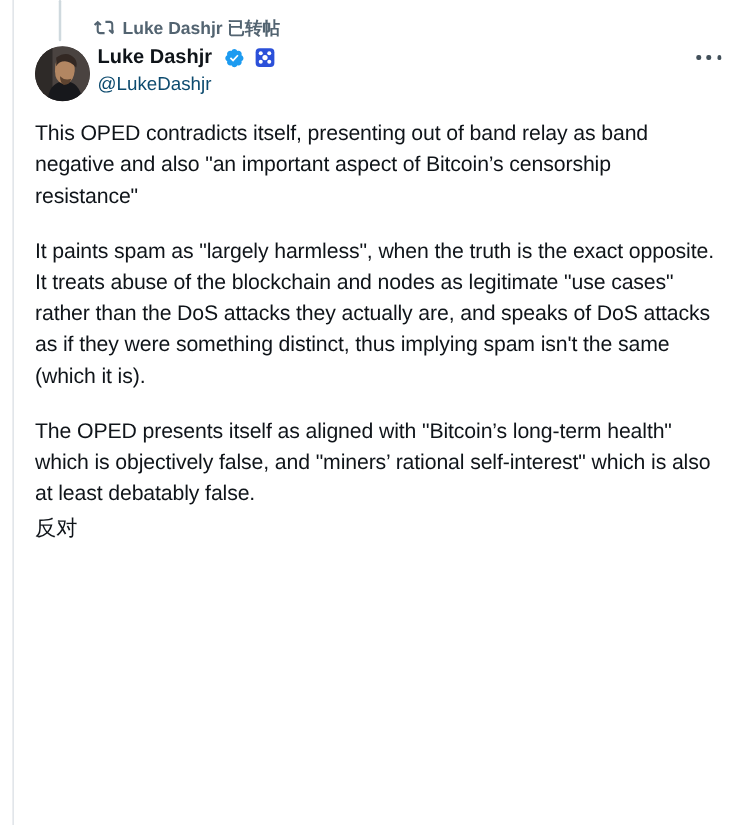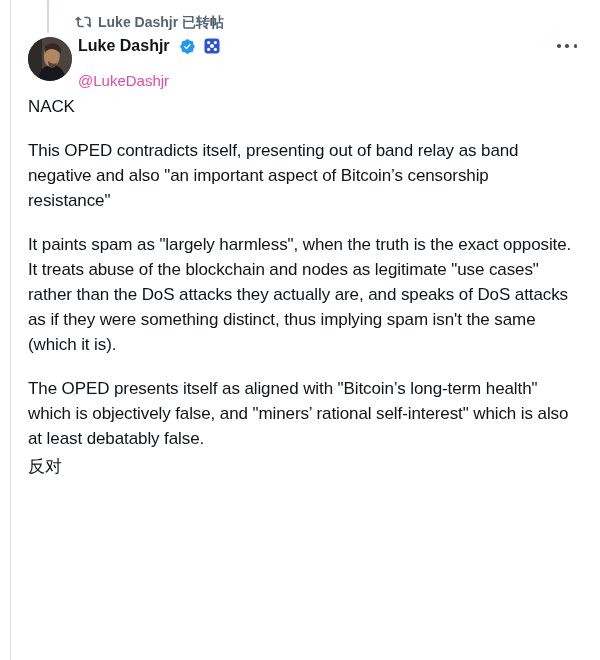--- a/index.html
+++ b/index.html
@@ -35,21 +35,21 @@
   .avatar svg{display:block;}
   .name-block{position:absolute;left:78px;top:36px;}
   .name-row{display:flex;align-items:center;gap:8px;height:20px;}
   .display-name{
     font-size:16px;font-weight:700;color:#0f1419;line-height:20px;
     white-space:nowrap;cursor:pointer;
   }
   .verified{display:flex;align-items:center;margin-left:1px;}
   .emoji-badge{display:flex;align-items:center;}
   .handle{
-    font-size:15px;color:#ec4899;line-height:20px;margin-top:15px;cursor:pointer;
+    font-size:15px;color:#0c4a6e;line-height:20px;margin-top:2px;cursor:pointer;
   }
   .more-btn{
     position:absolute;left:555px;top:40px;width:24px;height:12px;
     display:flex;align-items:center;justify-content:space-between;
     cursor:pointer;padding:0 2px;box-sizing:border-box;
   }
   .more-btn .dot{
     width:3.5px;height:3.5px;border-radius:50%;background:#42505a;
   }
   .tweet-body{
@@ -118,20 +118,19 @@
     <div class="handle">@LukeDashjr</div>
   </div>
 
   <div class="more-btn">
     <span class="dot"></span>
     <span class="dot"></span>
     <span class="dot"></span>
   </div>
 
   <div class="tweet-body">
-    <p>NACK</p>
     <p>This OPED contradicts itself, presenting out of band relay as band negative and also "an important aspect of Bitcoin’s censorship resistance"</p>
     <p>It paints spam as "largely harmless", when the truth is the exact opposite. It treats abuse of the blockchain and nodes as legitimate "use cases" rather than the DoS attacks they actually are, and speaks of DoS attacks as if they were something distinct, thus implying spam isn't the same (which it is).</p>
     <p class="last-para">The OPED presents itself as aligned with "Bitcoin’s long-term health" which is objectively false, and "miners’ rational self-interest" which is also at least debatably false.</p>
     <p class="translation">反对</p>
   </div>
 
 </div>
 
 </body></html>

